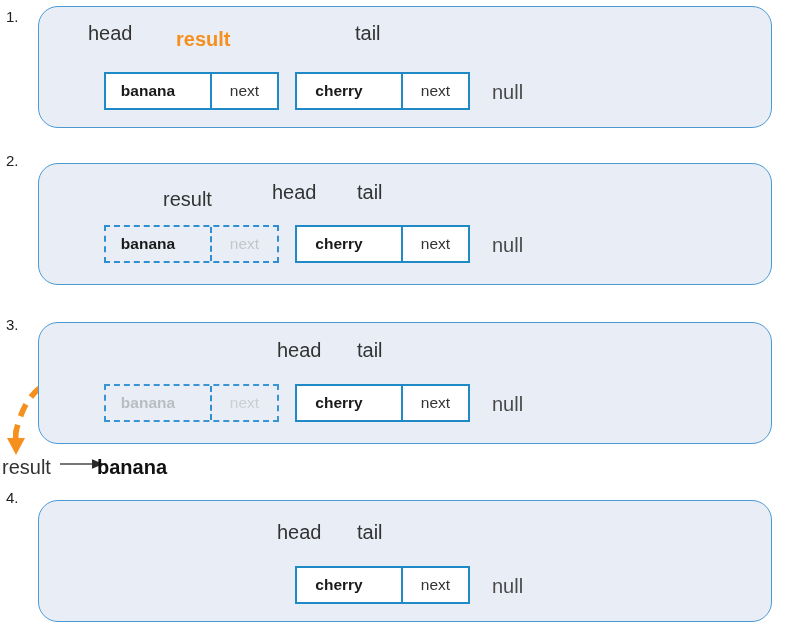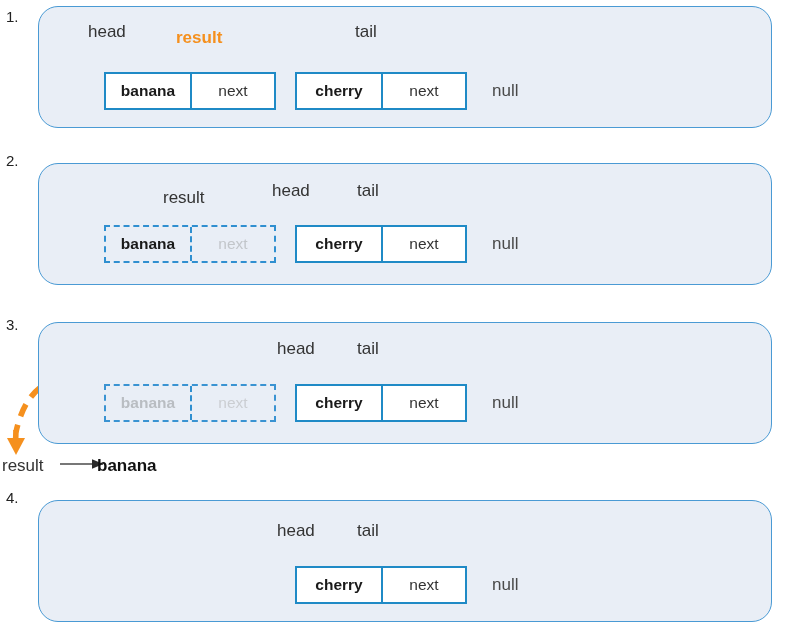--- a/index.html
+++ b/index.html
@@ -30,35 +30,35 @@
     position:absolute;display:flex;box-sizing:border-box;
     background:#ffffff;border:2.2px solid #1f8ac6;
     height:38px;
   }
   .node .cell{
     display:flex;align-items:center;justify-content:center;
     box-sizing:border-box;height:100%;
     font-size:15.5px;color:#1a1a1a;
   }
   .node .cell.val{width:84px;font-weight:bold;}
-  .node .cell.nxt{width:84px;border-left:2.2px solid #1f8ac6;color:#333;}
+  .node .cell.nxt{width:67px;border-left:2.2px solid #1f8ac6;color:#333;margin-left:20px;}
 
   
   .node.dashed{
     background:transparent;border:2.4px dashed #2f8fd0;
   }
   .node.dashed .cell.nxt{border-left:2.4px dashed #2f8fd0;color:#c2c6ca;}
   .node.dashed .cell.val{color:#1a1a1a;}
   .node.dashed.faded .cell.val{color:#b9bdc2;}
   .node.dashed.faded{border-color:#3a93d2;}
   .node.dashed.faded .cell.nxt{color:#cbced2;}
 
   
   .lbl{
-    position:absolute;font-size:17px;color:#333;white-space:nowrap;
+    position:absolute;font-size:20px;color:#333;white-space:nowrap;
   }
   .lbl.bold{font-weight:bold;color:#111;}
   .lbl.orange{color:#f5901e;font-weight:bold;}
   .lbl.null{color:#4a4a4a;}
 
   svg.ovl{position:absolute;left:0;top:0;width:800px;height:629px;overflow:visible;pointer-events:none;}
 </style>
 </head>
 <body>
 

